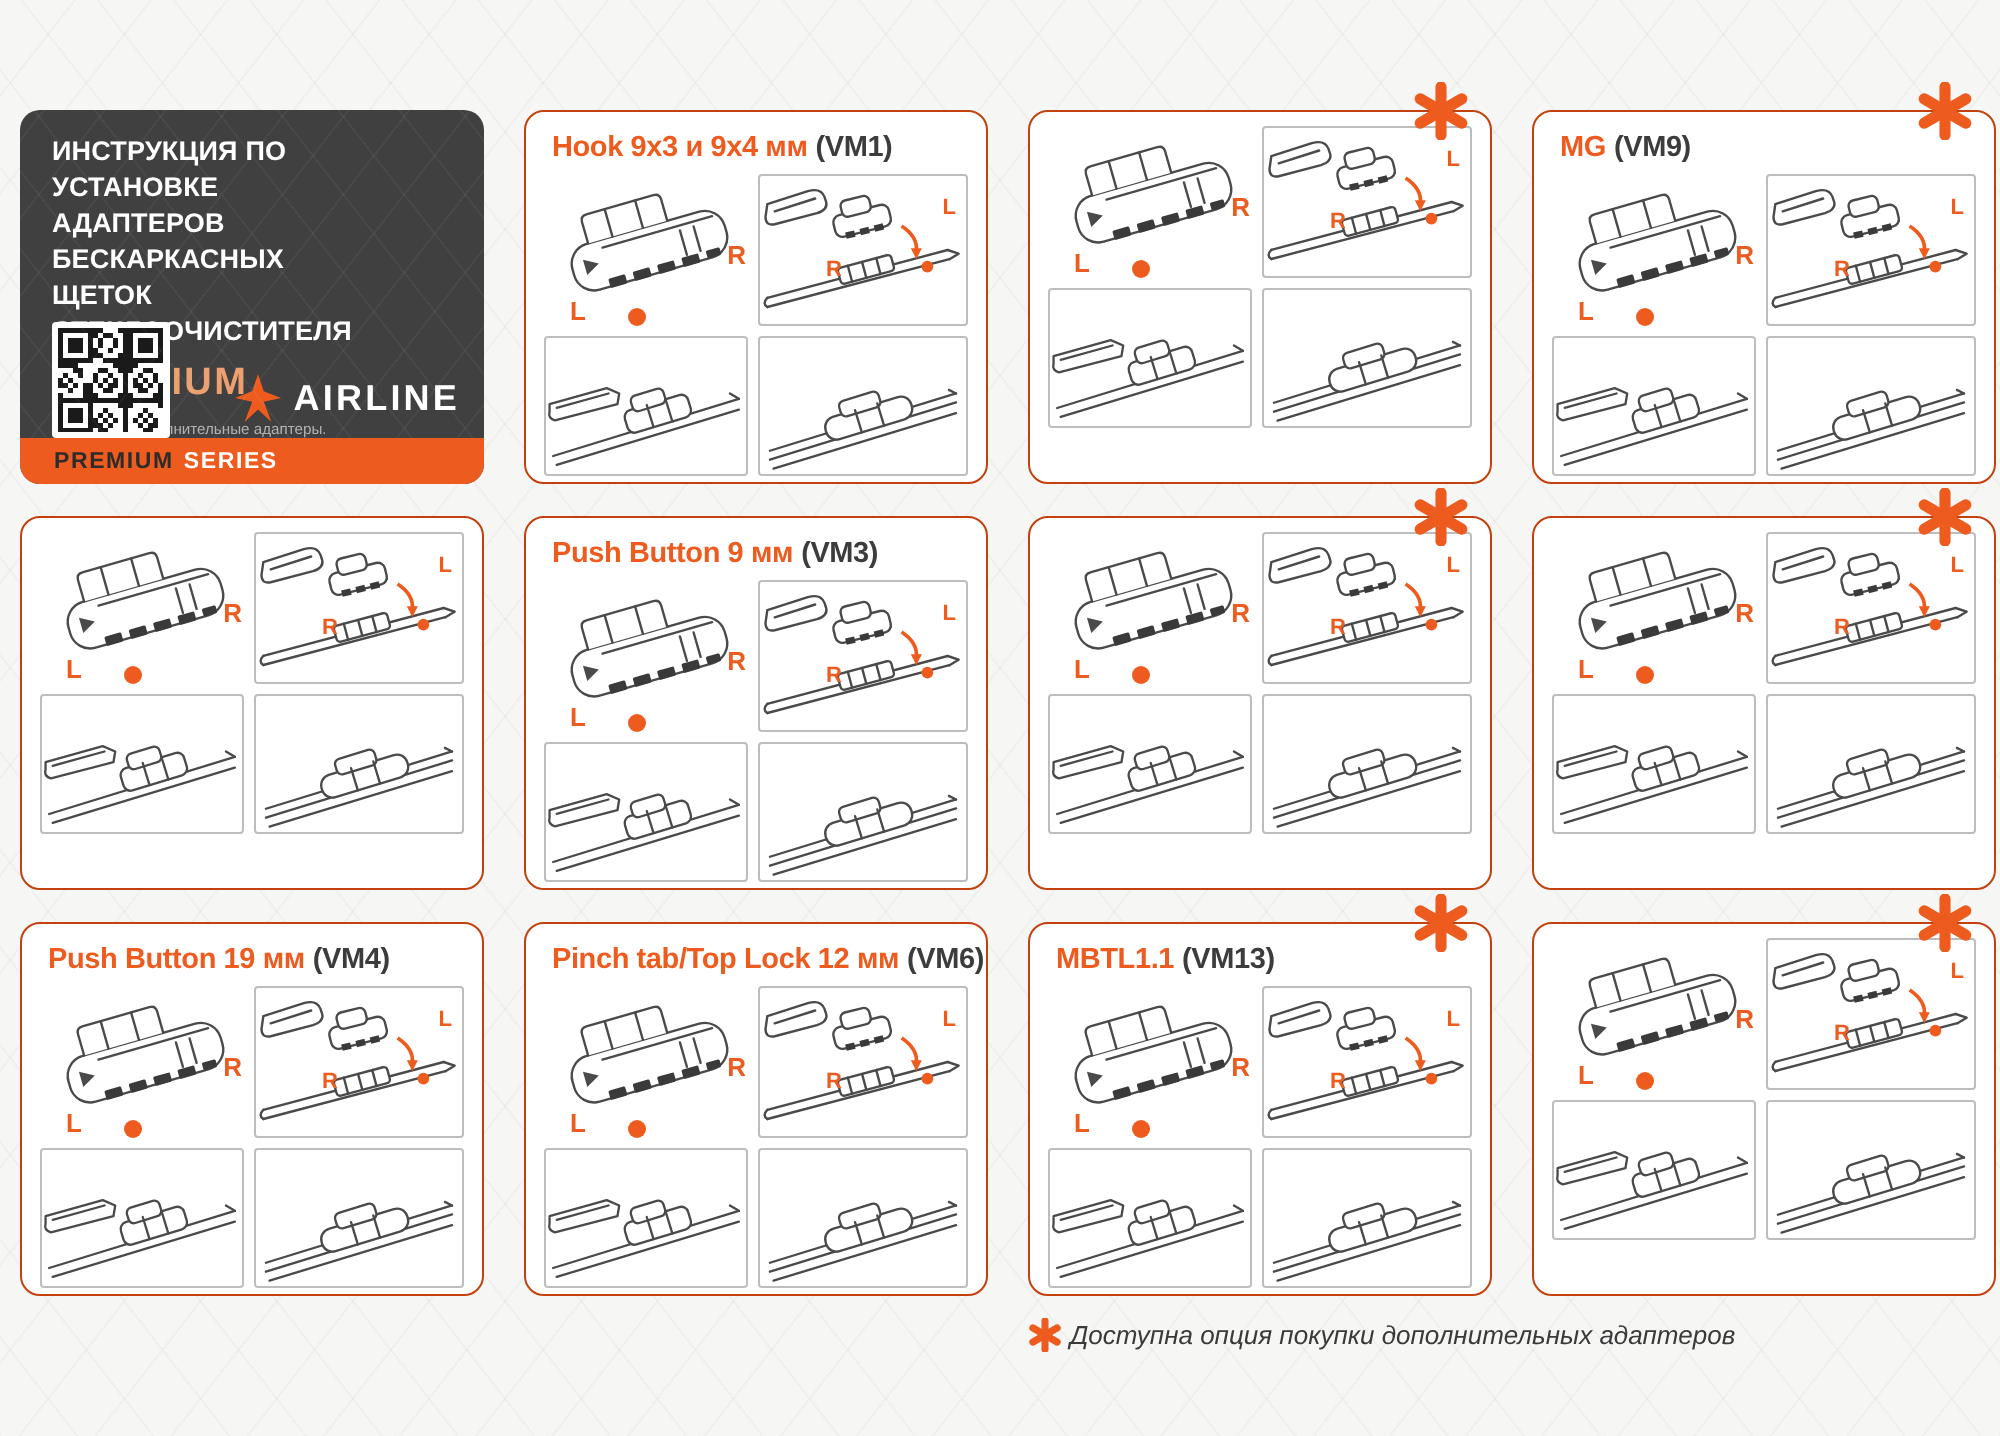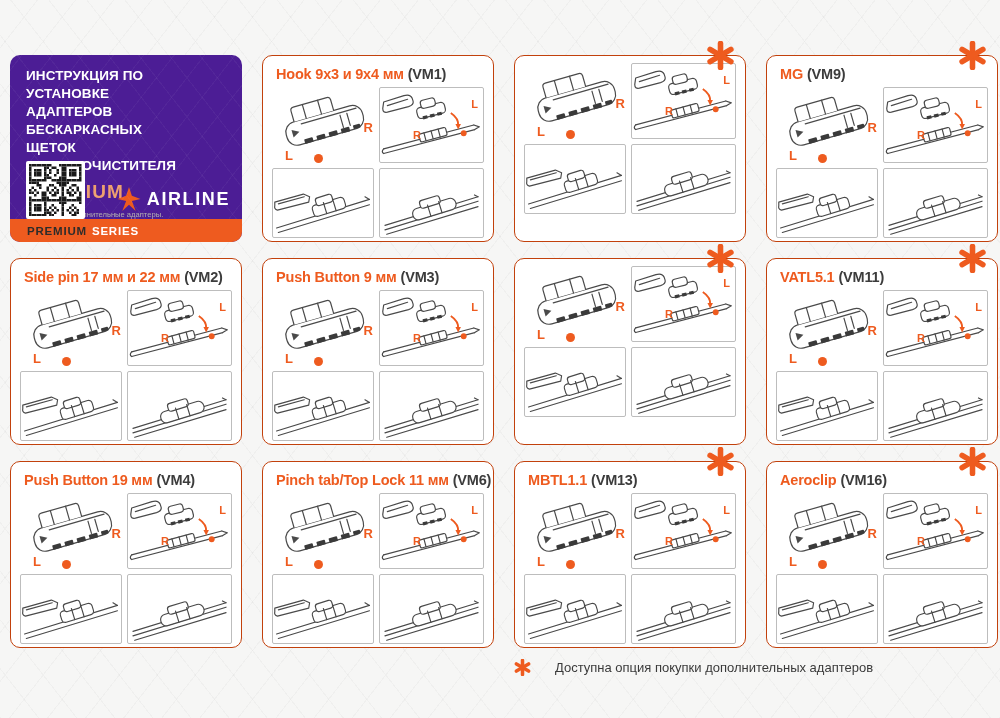--- a/index.html
+++ b/index.html
@@ -22,21 +22,21 @@
   }
   .grid{
     position:absolute;left:10px;top:55px;
     display:grid;
     grid-template-columns:repeat(4,232px);
     grid-template-rows:repeat(3,187px);
     column-gap:20px;row-gap:16px;
   }
   
   .header-card{
-    position:relative;background:#4c1d95;border-radius:10px;
+    position:relative;background:#404040;border-radius:10px;
     color:#fff;overflow:hidden;
   }
   .header-card::after{
     content:"";position:absolute;inset:0;pointer-events:none;border-radius:10px;
     background:
       repeating-linear-gradient(52deg, rgba(255,255,255,0.045) 0 1px, transparent 1px 24px),
       repeating-linear-gradient(-52deg, rgba(255,255,255,0.045) 0 1px, transparent 1px 24px);
   }
   .hc-inner{position:relative;padding:12px 15px 0 16px;}
   .hc-title{font-size:13.5px;font-weight:700;line-height:1.33;letter-spacing:0.1px;}
@@ -70,22 +70,22 @@
   .panel{border:1px solid #bdbdbd;border-radius:2px;background:#fff;}
   .lab{position:absolute;font-weight:800;font-size:13px;color:var(--accent);line-height:1;}
   .lab-main-r{right:1px;top:34px;}
   .lab-main-l{left:13px;bottom:1px;}
   .dot{position:absolute;width:9px;height:9px;border-radius:50%;background:var(--accent);}
   .dot-main{left:42px;bottom:0;}
   .lab-att-r{left:33px;top:42px;font-size:11px;}
   .lab-att-l{right:5px;top:11px;font-size:11px;}
   
   .footer-note{
-    position:absolute;left:514px;top:659px;display:flex;align-items:center;gap:24px;
-    font-size:13px;font-weight:500;color:#3a3a3a;
+    position:absolute;left:514px;top:659px;display:flex;align-items:center;gap:4px;
+    font-size:13px;font-weight:500;color:#3a3a3a;font-style:italic;
   }
   .footer-ast{width:17px;height:17px;flex:0 0 auto;}
 </style>
 </head>
 <body>
 
 <div class="page">
 
   <div class="grid">
 
@@ -653,23 +653,20 @@
         <line x1="66" y1="38" x2="66" y2="51"></line>
       </g>
     </g>
   </svg>
           </div>
     </div>
   </div>
 
   <div class="card">
 
-    <div class="card-title">
-      <span class="adapter-name">Side pin 17 мм и 22 мм</span><span class="adapter-code">(VM2)</span>
-    </div>
     <div class="panels">
       <div class="art art-main">
             <svg viewBox="0 0 128 96">
     <g transform="rotate(-16 64 48)" stroke="#4a4a4a" stroke-width="1.5" fill="#ffffff" stroke-linejoin="round" stroke-linecap="round">
       <rect x="16" y="34" width="100" height="30" rx="13"></rect>
       <path d="M30,34 L30,20 q0,-4 4,-4 h44 q4,0 4,4 v14"></path>
       <line x1="46" y1="16" x2="46" y2="34"></line>
       <line x1="66" y1="16" x2="66" y2="34"></line>
       <line x1="38" y1="39" x2="110" y2="39"></line>
       <path d="M24,43 l9,5 -9,5 z" fill="#4a4a4a" stroke="none"></path>
@@ -956,23 +953,20 @@
   </div>
 
   <div class="card">
     <svg class="card-ast" viewBox="0 0 24 24">
       <g class="ast-stroke" stroke-width="4.6" stroke-linecap="round" fill="none">
         <line x1="12" y1="2" x2="12" y2="22"></line>
         <line x1="3.4" y1="7" x2="20.6" y2="17"></line>
         <line x1="20.6" y1="7" x2="3.4" y2="17"></line>
       </g>
     </svg>
-    <div class="card-title">
-      <span class="adapter-name">VATL5.1</span><span class="adapter-code">(VM11)</span>
-    </div>
     <div class="panels">
       <div class="art art-main">
             <svg viewBox="0 0 128 96">
     <g transform="rotate(-16 64 48)" stroke="#4a4a4a" stroke-width="1.5" fill="#ffffff" stroke-linejoin="round" stroke-linecap="round">
       <rect x="16" y="34" width="100" height="30" rx="13"></rect>
       <path d="M30,34 L30,20 q0,-4 4,-4 h44 q4,0 4,4 v14"></path>
       <line x1="46" y1="16" x2="46" y2="34"></line>
       <line x1="66" y1="16" x2="66" y2="34"></line>
       <line x1="38" y1="39" x2="110" y2="39"></line>
       <path d="M24,43 l9,5 -9,5 z" fill="#4a4a4a" stroke="none"></path>
@@ -1153,21 +1147,21 @@
       </g>
     </g>
   </svg>
           </div>
     </div>
   </div>
 
   <div class="card">
 
     <div class="card-title">
-      <span class="adapter-name">Pinch tab/Top Lock 11 мм</span><span class="adapter-code">(VM6)</span>
+      <span class="adapter-name">Pinch tab/Top Lock 12 мм</span><span class="adapter-code">(VM6)</span>
     </div>
     <div class="panels">
       <div class="art art-main">
             <svg viewBox="0 0 128 96">
     <g transform="rotate(-16 64 48)" stroke="#4a4a4a" stroke-width="1.5" fill="#ffffff" stroke-linejoin="round" stroke-linecap="round">
       <rect x="16" y="34" width="100" height="30" rx="13"></rect>
       <path d="M30,34 L30,20 q0,-4 4,-4 h44 q4,0 4,4 v14"></path>
       <line x1="46" y1="16" x2="46" y2="34"></line>
       <line x1="66" y1="16" x2="66" y2="34"></line>
       <line x1="38" y1="39" x2="110" y2="39"></line>
@@ -1360,23 +1354,20 @@
   </div>
 
   <div class="card">
     <svg class="card-ast" viewBox="0 0 24 24">
       <g class="ast-stroke" stroke-width="4.6" stroke-linecap="round" fill="none">
         <line x1="12" y1="2" x2="12" y2="22"></line>
         <line x1="3.4" y1="7" x2="20.6" y2="17"></line>
         <line x1="20.6" y1="7" x2="3.4" y2="17"></line>
       </g>
     </svg>
-    <div class="card-title">
-      <span class="adapter-name">Aeroclip</span><span class="adapter-code">(VM16)</span>
-    </div>
     <div class="panels">
       <div class="art art-main">
             <svg viewBox="0 0 128 96">
     <g transform="rotate(-16 64 48)" stroke="#4a4a4a" stroke-width="1.5" fill="#ffffff" stroke-linejoin="round" stroke-linecap="round">
       <rect x="16" y="34" width="100" height="30" rx="13"></rect>
       <path d="M30,34 L30,20 q0,-4 4,-4 h44 q4,0 4,4 v14"></path>
       <line x1="46" y1="16" x2="46" y2="34"></line>
       <line x1="66" y1="16" x2="66" y2="34"></line>
       <line x1="38" y1="39" x2="110" y2="39"></line>
       <path d="M24,43 l9,5 -9,5 z" fill="#4a4a4a" stroke="none"></path>

